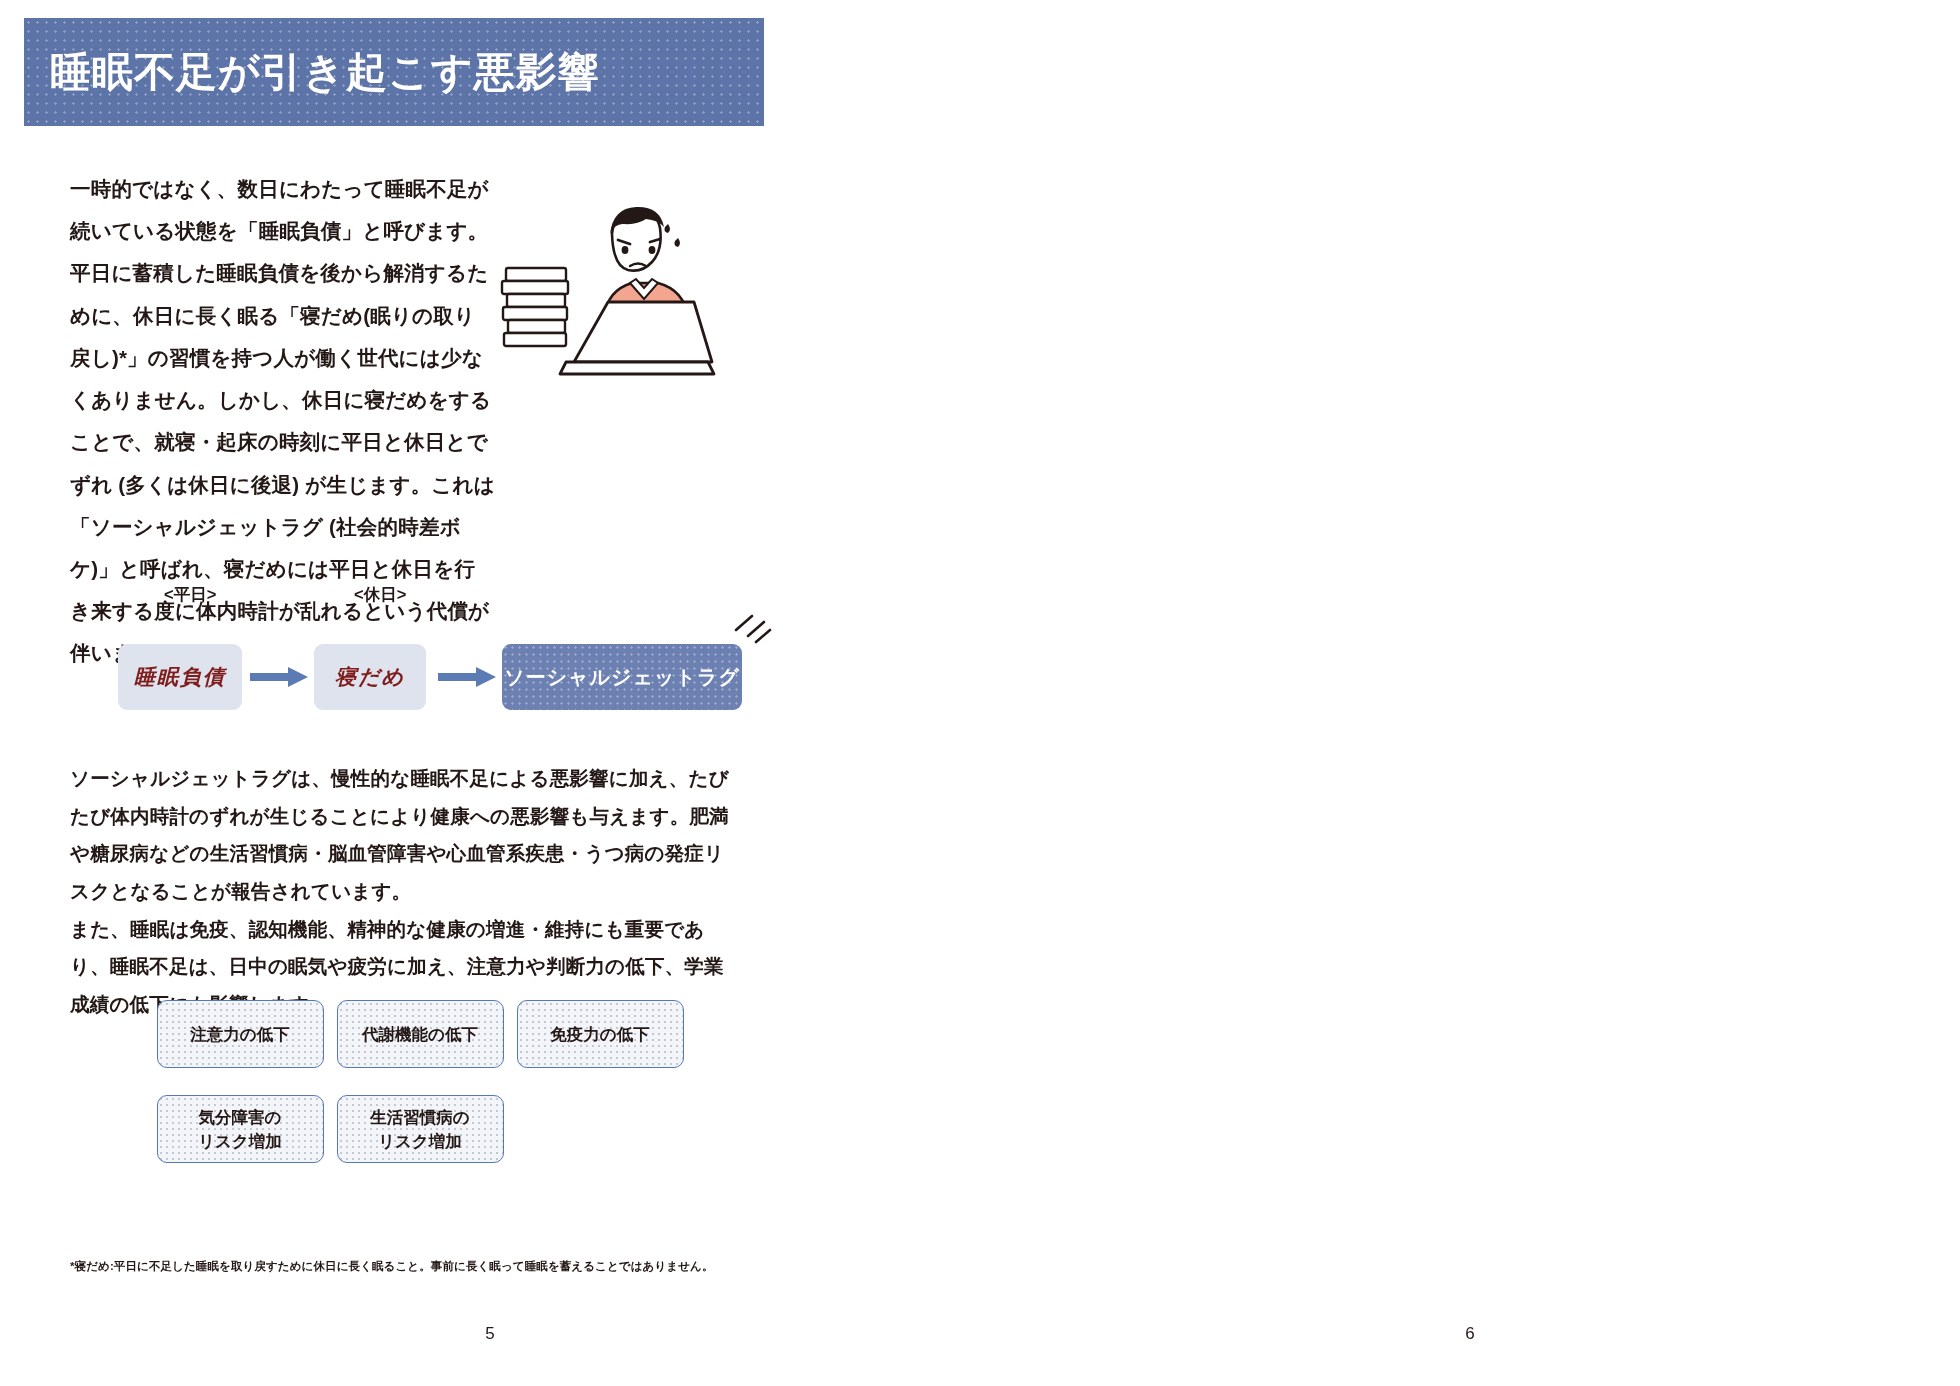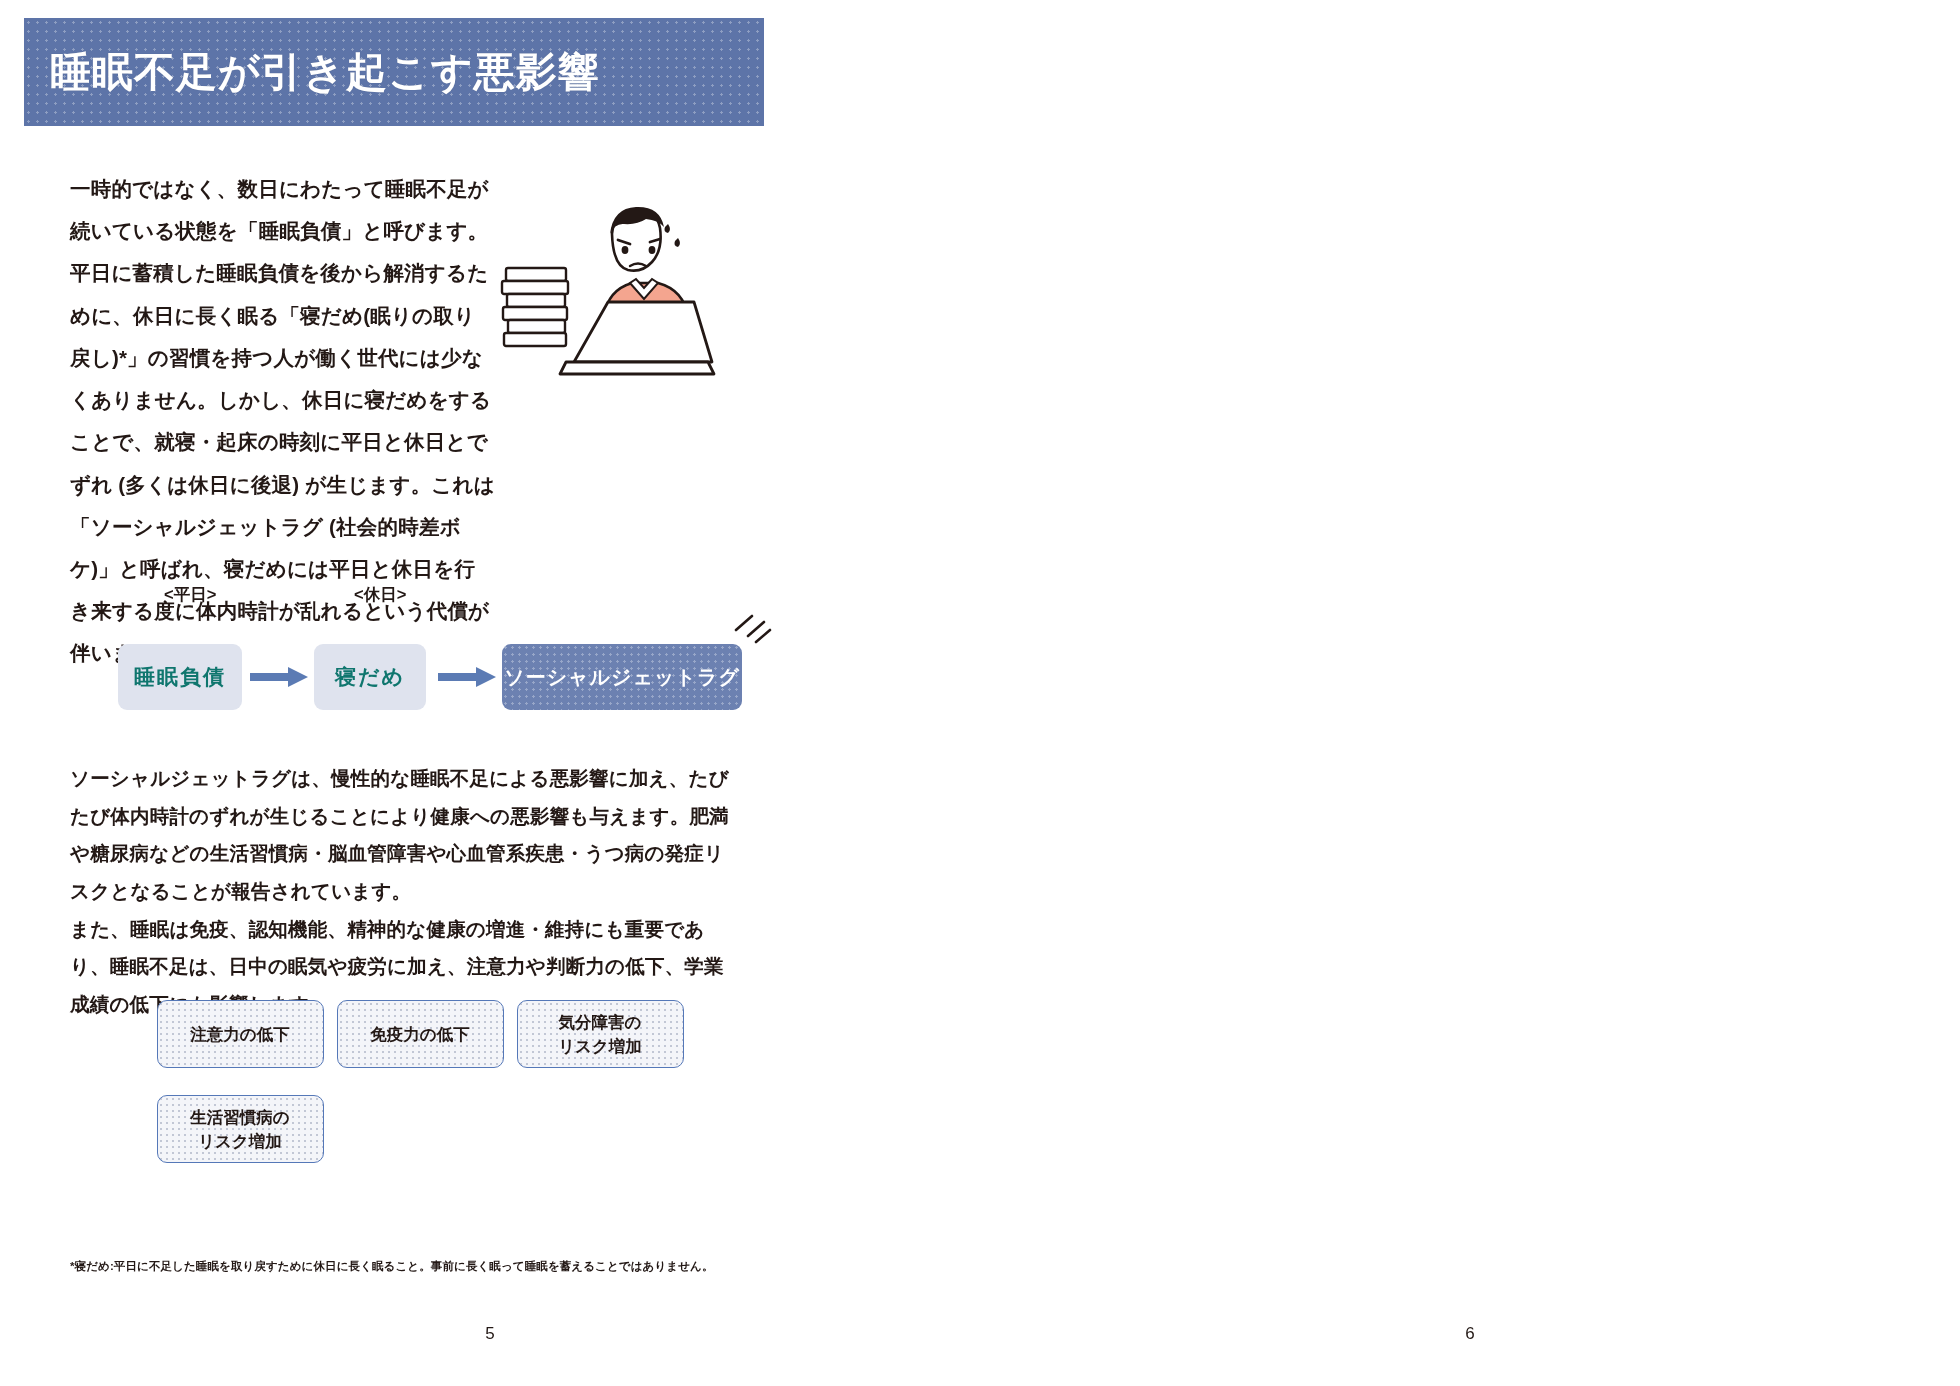--- a/index.html
+++ b/index.html
@@ -72,21 +72,21 @@
   .flow-caption {
     position: absolute; top: -32px; font-size: 16.5px; font-weight: bold;
     color: #231815; white-space: nowrap;
   }
   .flow-box {
     position: absolute; top: 28px; height: 66px;
     border-radius: 9px;
     display: flex; align-items: center; justify-content: center;
     font-size: 21px; font-weight: bold; letter-spacing: 2px;
   }
-  .flow-box.plain { background: #dfe3ee; color: #0f766e; }
+  .flow-box.plain { background: #dfe3ee; color: #7f1d1d; font-style: italic; }
   .flow-box.accent {
     background-color: #6c81b1; color: #ffffff; letter-spacing: 1px; font-size: 20px;
     background-image: radial-gradient(rgba(255,255,255,.30) 1px, transparent 1.1px);
     background-size: 7px 7px;
   }
   .flow-arrow { position: absolute; top: 50px; }
 
   
   #risk-grid {
     position: absolute; left: 150px; top: 1000px;
@@ -190,20 +190,23 @@
     </div>
 
     <div class="body-col" id="para-2" style="white-space:pre-line;">ソーシャルジェットラグは、慢性的な睡眠不足による悪影響に加え、たびたび体内時計のずれが生じることにより健康への悪影響も与えます。肥満や糖尿病などの生活習慣病・脳血管障害や心血管系疾患・うつ病の発症リスクとなることが報告されています。
 また、睡眠は免疫、認知機能、精神的な健康の増進・維持にも重要であり、睡眠不足は、日中の眠気や疲労に加え、注意力や判断力の低下、学業成績の低下にも影響します。</div>
 
     <div id="risk-grid">
       <div class="risk-cell">
           <div class="risk-box" style="white-space:pre-line;">注意力の低下</div>
         </div>
       <div class="risk-cell">
+          <div class="risk-box" style="white-space:pre-line;">代謝機能の低下</div>
+        </div>
+      <div class="risk-cell">
           <div class="risk-box" style="white-space:pre-line;">免疫力の低下</div>
         </div>
       <div class="risk-cell">
           <div class="risk-box" style="white-space:pre-line;">気分障害の
 リスク増加</div>
         </div>
       <div class="risk-cell">
           <div class="risk-box" style="white-space:pre-line;">生活習慣病の
 リスク増加</div>
         </div>

